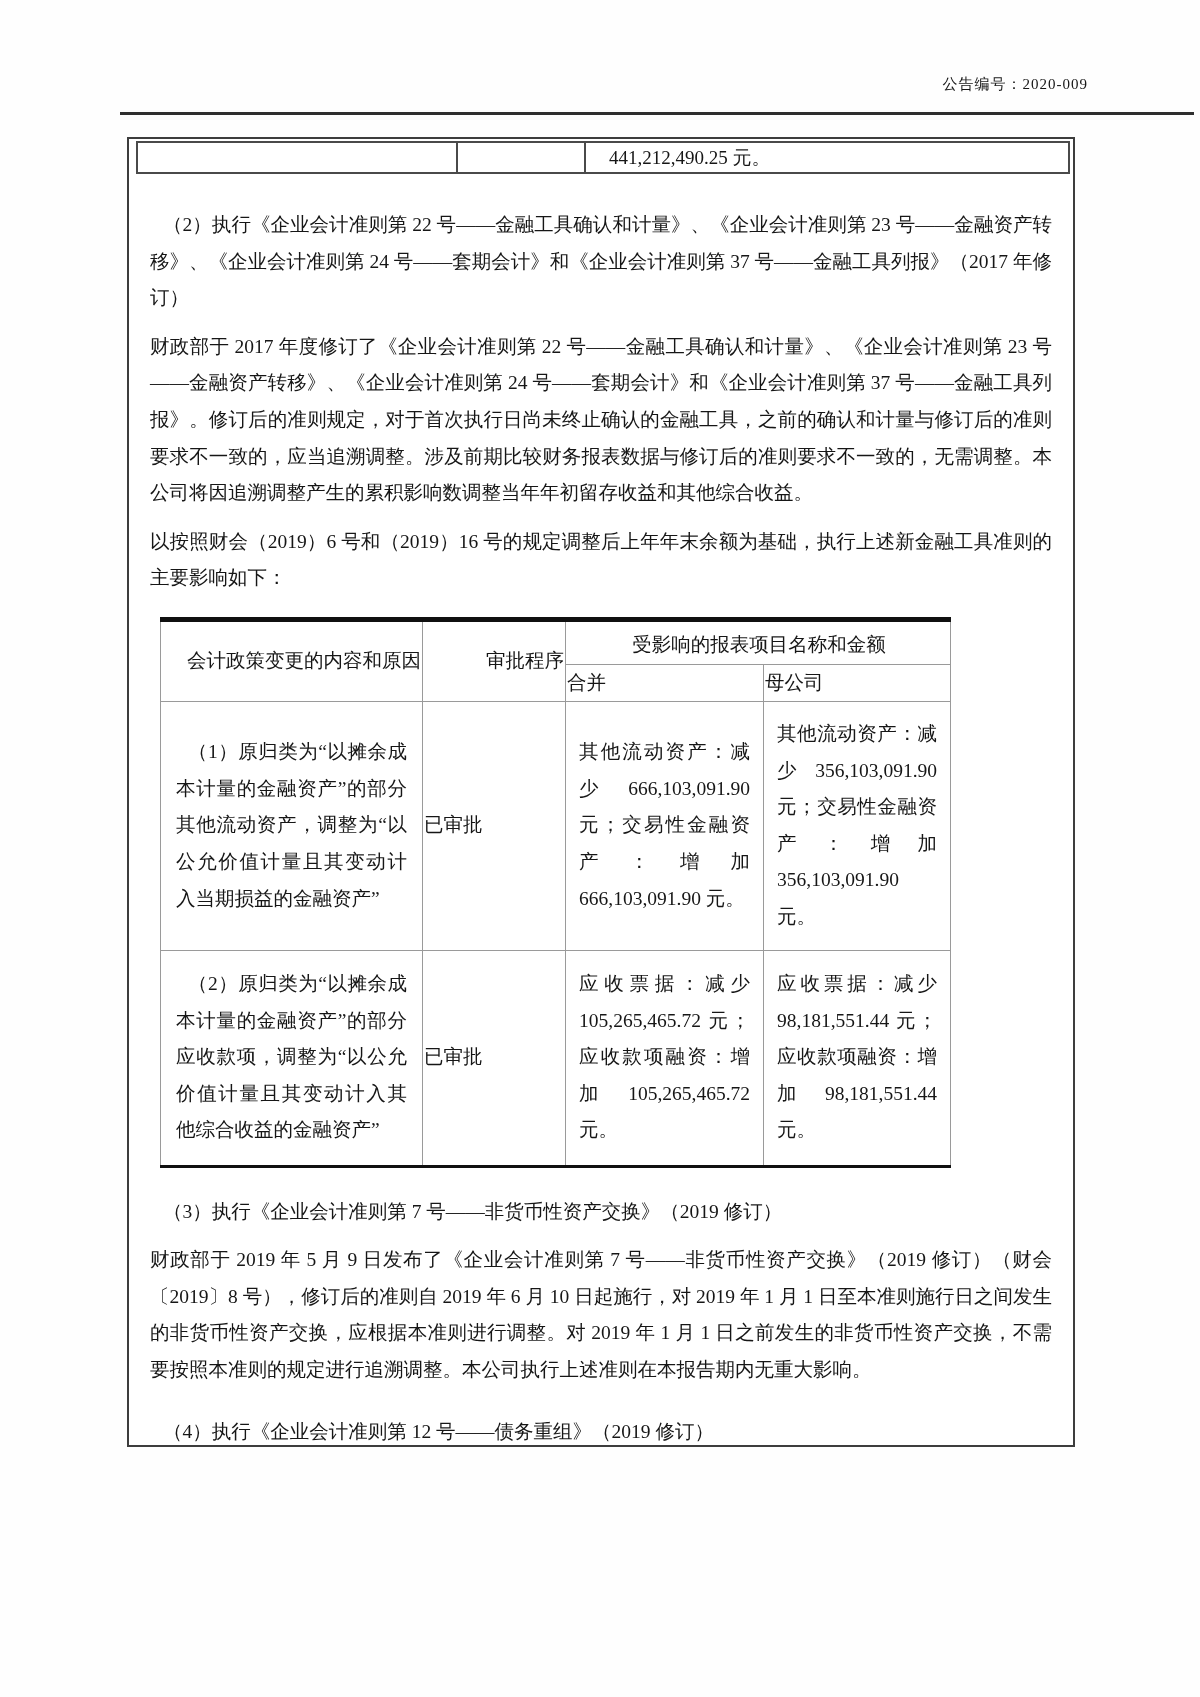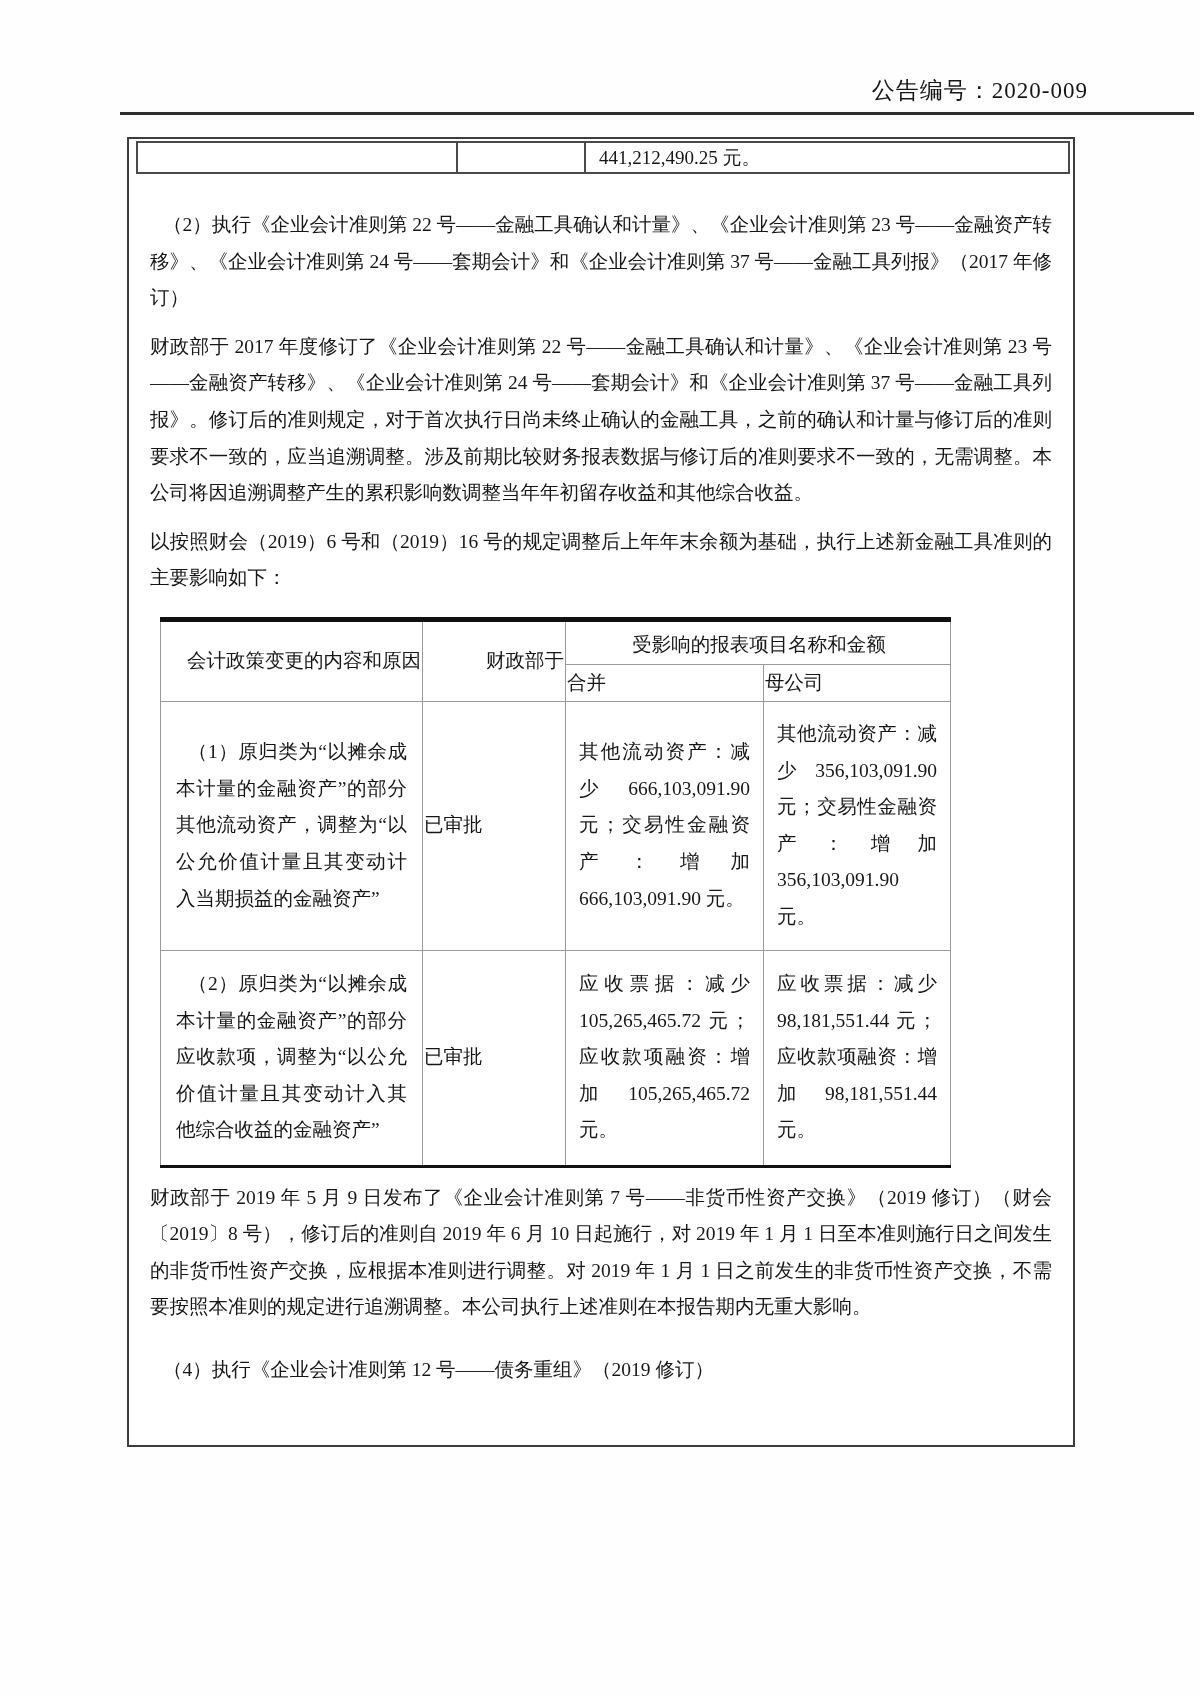--- a/index.html
+++ b/index.html
@@ -12,21 +12,21 @@
     font-family: "Liberation Serif", "DejaVu Serif", serif;
     color: #161616;
     overflow: hidden;
   }
 
   
   .announcement-no {
     position: absolute;
     top: 75px;
     right: 112px;
-    font-size: 23px;
+    font-size: 15px;
     letter-spacing: 1px;
     white-space: nowrap;
   }
   .header-rule {
     position: absolute;
     top: 112px;
     left: 120px;
     width: 1074px;
     height: 3px;
     background: #2e2e2e;
@@ -50,21 +50,21 @@
     height: 33px;
     border: 2px solid #4a4a4a;
   }
   .carryover-cell { height: 100%; }
   .carryover-c1 { width: 320px; border-right: 2px solid #4a4a4a; }
   .carryover-c2 { width: 128px; border-right: 2px solid #4a4a4a; }
   .carryover-c3 {
     flex: 1;
     display: flex;
     align-items: center;
-    padding-left: 13px;
+    padding-left: 23px;
     font-size: 19px;
   }
 
   
   .content {
     padding: 21px 9px 0 9px;
     font-size: 19.5px;
     line-height: 36.6px;
     text-align: justify;
   }
@@ -148,21 +148,21 @@
       <table class="policy-table">
         <colgroup>
           <col class="col-cause">
           <col class="col-approve">
           <col class="col-cons">
           <col class="col-parent">
         </colgroup>
         <thead>
           <tr>
             <th class="th-cause" rowspan="2">会计政策变更的内容和原因</th>
-            <th class="th-approve" rowspan="2">财政部于</th>
+            <th class="th-approve" rowspan="2">审批程序</th>
             <th class="th-affected" colspan="2">受影响的报表项目名称和金额</th>
           </tr>
           <tr>
             <th class="th-sub">合并</th>
             <th class="th-sub">母公司</th>
           </tr>
         </thead>
         <tbody>
           <tr>
             <td class="cell-cause">（1）原归类为“以摊余成本计量的金融资产”的部分其他流动资产，调整为“以公允价值计量且其变动计入当期损益的金融资产”</td>
@@ -172,20 +172,21 @@
           </tr>
           <tr>
             <td class="cell-cause">（2）原归类为“以摊余成本计量的金融资产”的部分应收款项，调整为“以公允价值计量且其变动计入其他综合收益的金融资产”</td>
             <td class="cell-approve">已审批</td>
             <td class="cell-amount">应收票据：减少 105,265,465.72 元；应收款项融资：增加 105,265,465.72 元。</td>
             <td class="cell-amount">应收票据：减少 98,181,551.44 元；应收款项融资：增加 98,181,551.44 元。</td>
           </tr>
         </tbody>
       </table>
 
+      <p class="para para-indent gap-above">（3）执行《企业会计准则第 7 号——非货币性资产交换》（2019 修订）</p>
       <p class="para">财政部于 2019 年 5 月 9 日发布了《企业会计准则第 7 号——非货币性资产交换》（2019 修订）（财会〔2019〕8 号），修订后的准则自 2019 年 6 月 10 日起施行，对 2019 年 1 月 1 日至本准则施行日之间发生的非货币性资产交换，应根据本准则进行调整。对 2019 年 1 月 1 日之前发生的非货币性资产交换，不需要按照本准则的规定进行追溯调整。本公司执行上述准则在本报告期内无重大影响。</p>
 
       <p class="para para-indent gap-above">（4）执行《企业会计准则第 12 号——债务重组》（2019 修订）</p>
 
     </div>
   </div>
 
 
 </div>
 

